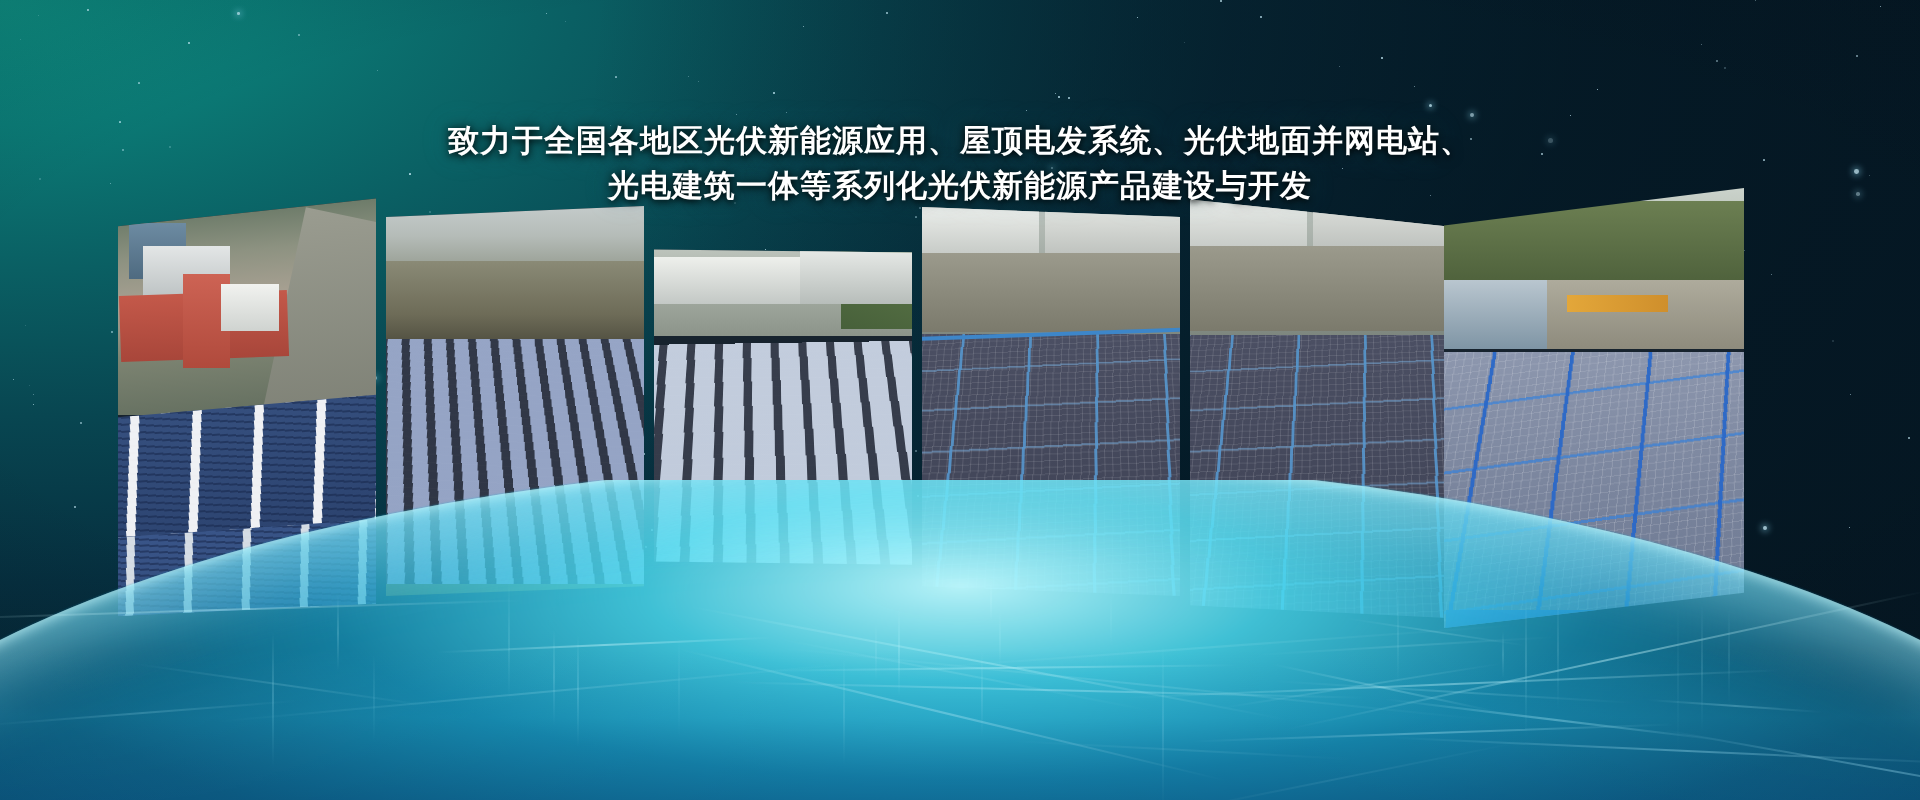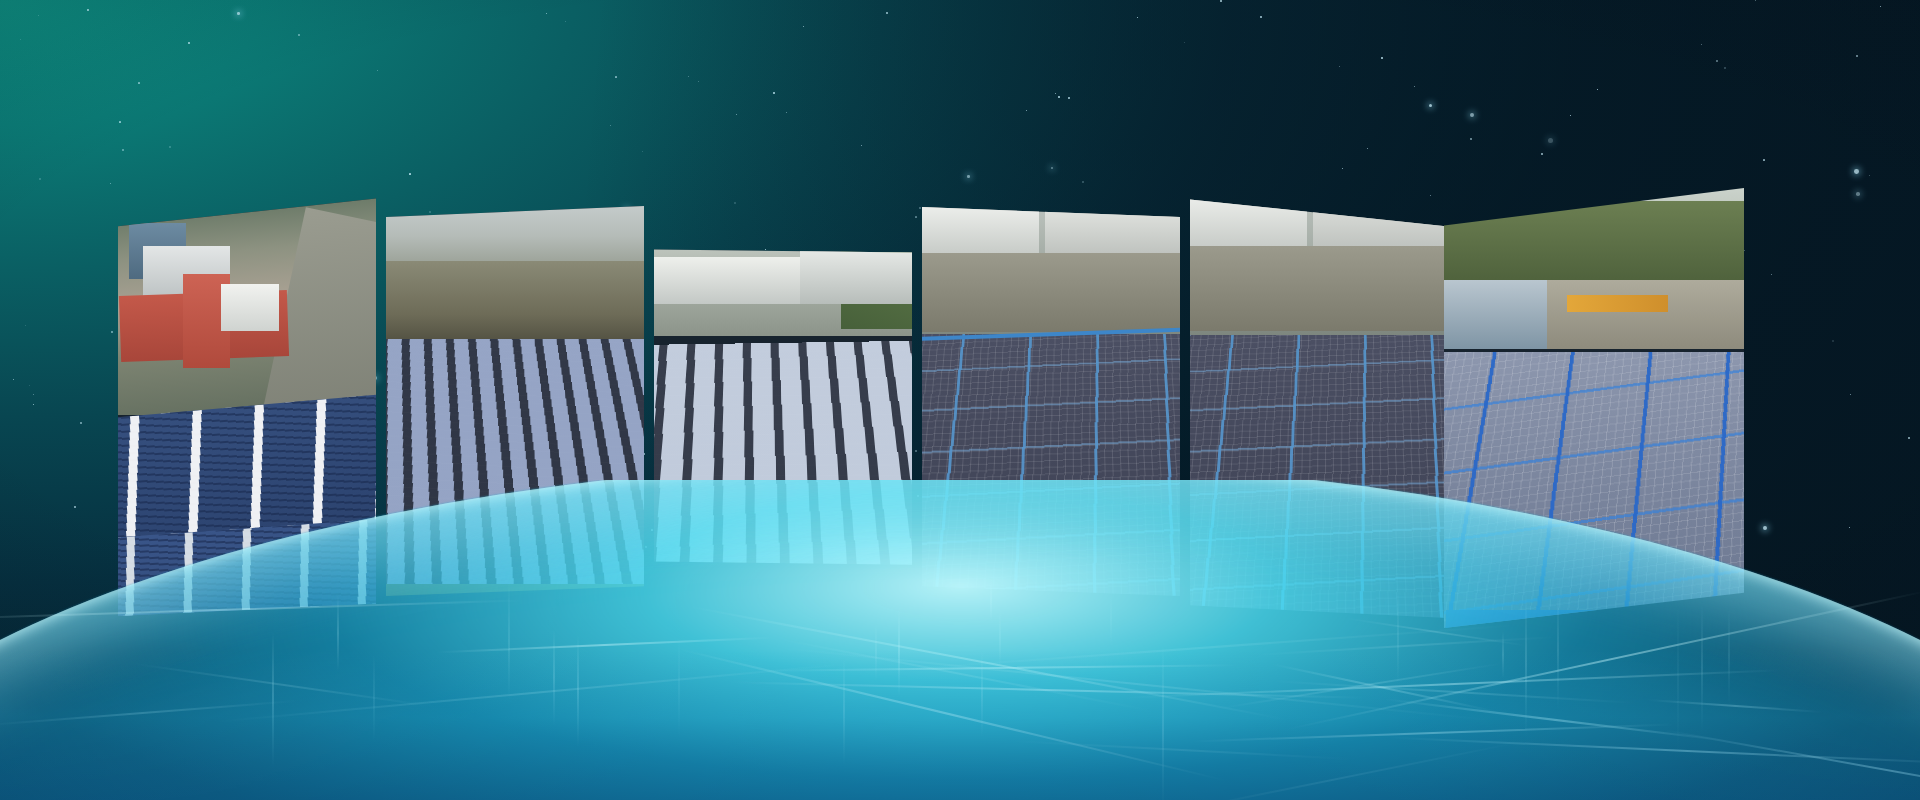--- a/index.html
+++ b/index.html
@@ -386,20 +386,24 @@
       <div class="star g" style="width: 3.9px; height: 3.9px; left: 373px; top: 376px; opacity: 0.59;"></div>
       <div class="star" style="width: 0.9px; height: 0.9px; left: 1320px; top: 389px; opacity: 0.26;"></div>
       <div class="star" style="width: 1.2px; height: 1.2px; left: 669px; top: 508px; opacity: 0.58;"></div>
       <div class="star" style="width: 1.2px; height: 1.2px; left: 257px; top: 529px; opacity: 0.28;"></div>
       <div class="star" style="width: 1.5px; height: 1.5px; left: 1701px; top: 319px; opacity: 0.53;"></div>
       <div class="star" style="width: 0.8px; height: 0.8px; left: 861px; top: 145px; opacity: 0.75;"></div>
       <div class="star" style="width: 1.1px; height: 1.1px; left: 1495px; top: 357px; opacity: 0.55;"></div>
       <div class="star" style="width: 2.1px; height: 2.1px; left: 1018px; top: 245px; opacity: 0.54;"></div>
     </div>
 
+  <div class="headline">
+    <span class="ln">致力于全国各地区光伏新能源应用、屋顶电发系统、光伏地面并网电站、</span>
+    <span class="ln">光电建筑一体等系列化光伏新能源产品建设与开发</span>
+  </div>
 
   <div class="gallery">
 
     <div class="shot s1">
       <div class="inner p1">
         <div class="sky"></div>
         <div class="b-blue"></div>
         <div class="b-grey"></div>
         <div class="road"></div>
         <div class="b-red"></div>

